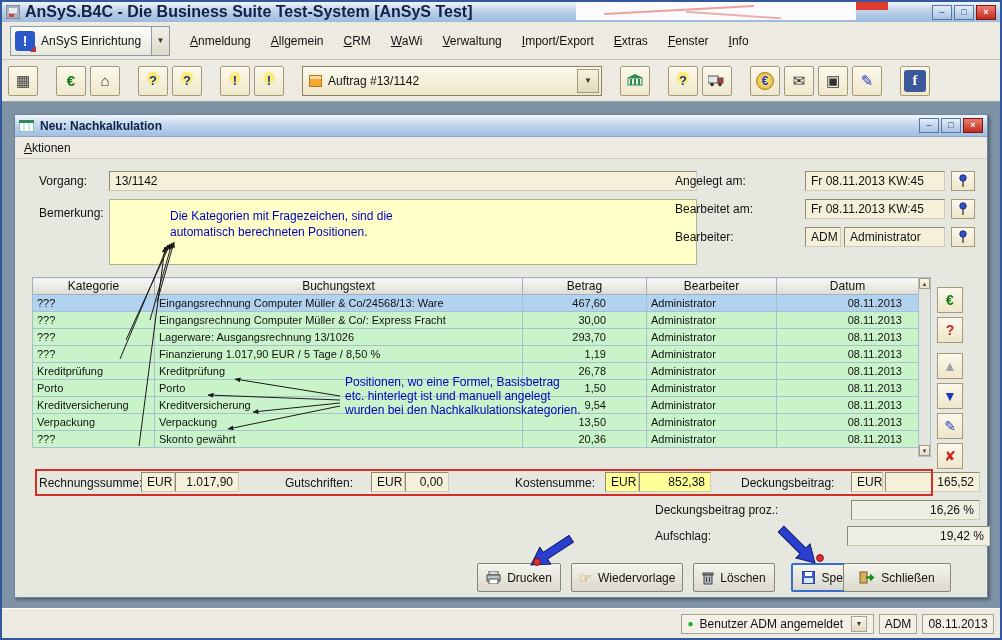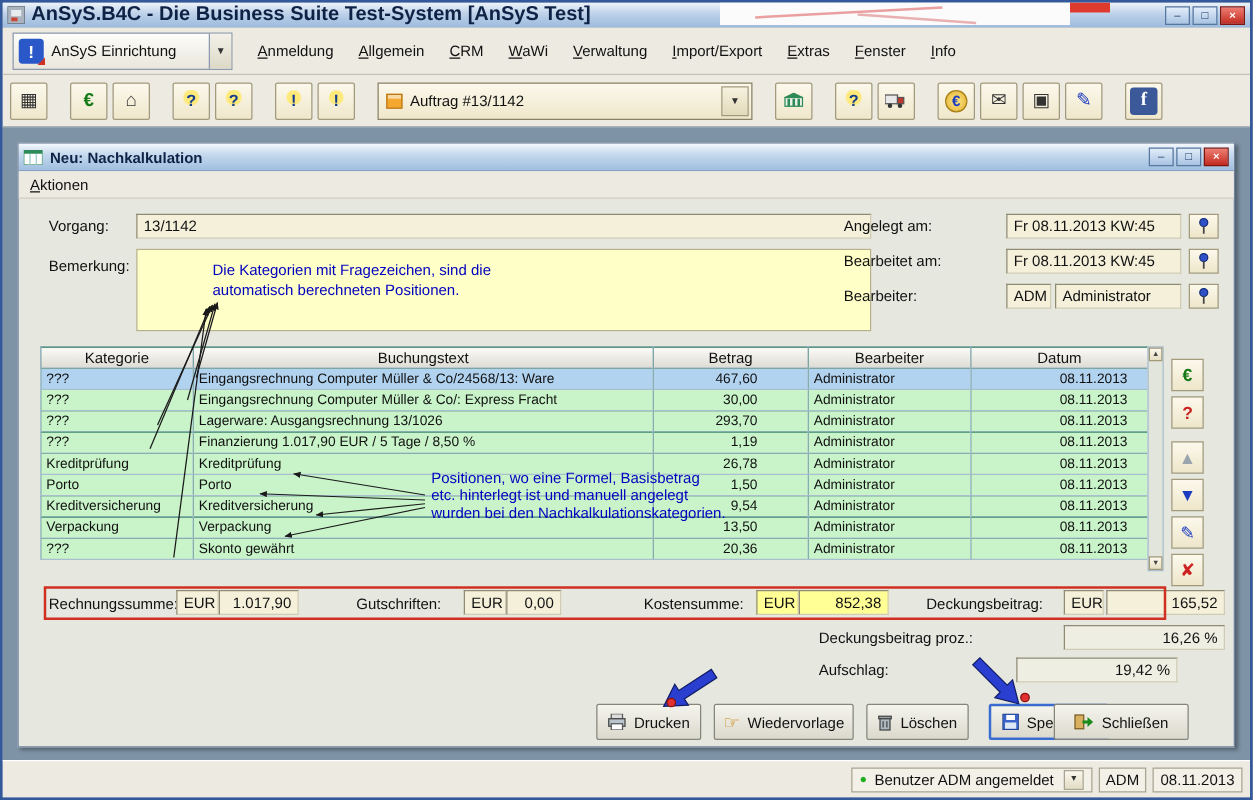--- a/index.html
+++ b/index.html
@@ -21,21 +21,21 @@
   .redact-blob{position:absolute;left:854px;top:0;width:32px;height:8px;background:#df3a2e}
 
   
   .menubar{position:absolute;left:0;top:20px;width:998px;height:38px;background:#eceae1;
     border-bottom:1px solid #c6c3b5;display:flex;align-items:center;padding:0 8px;gap:20px}
   .setup-dd{display:flex;align-items:center;height:30px;border:1px solid #8d99ae;
     background:linear-gradient(#fdfdfb,#e9e7db);padding-left:4px}
   .ansys-icon{width:20px;height:20px;background:#2b58c8;border-radius:3px;color:#fff;font-weight:bold;
     display:flex;align-items:center;justify-content:center;font-size:14px;position:relative;margin-right:6px}
   .ansys-icon::after{content:"";position:absolute;right:-1px;bottom:-1px;border-left:6px solid transparent;border-bottom:6px solid #d03022}
-  .setup-label{font-size:12px;padding-right:26px}
+  .setup-label{font-size:12px;padding-right:10px}
   .setup-arrow{width:18px;height:28px;border-left:1px solid #8d99ae;display:flex;align-items:center;justify-content:center;
     font-size:8px;color:#333;background:linear-gradient(#f3f1e8,#ddd9c8)}
   .menu-item{display:inline-block;font-size:12px;cursor:default}
   .menu-item::first-letter{text-decoration:underline}
 
   
   .toolbar{position:absolute;left:0;top:58px;width:998px;height:42px;background:#eceae1;
     border-bottom:1px solid #97a1ab;display:flex;align-items:center;padding:0 6px;gap:4px}
   .tb-btn{width:30px;height:30px;border:1px solid #a39a7c;border-radius:2px;
     background:linear-gradient(#fcf9ec,#efe7cb);display:flex;align-items:center;justify-content:center;
@@ -75,21 +75,21 @@
   .fld.right{justify-content:flex-end}
   .fld.yellow{background:#ffff96}
   .fld.grayish{background:#efeee2}
   .pinbtn{position:absolute;width:24px;height:20px;border:1px solid #a39a7c;
     background:linear-gradient(#fcf9ec,#eee6ca);display:flex;align-items:center;justify-content:center}
   .note{position:absolute;left:94px;top:40px;width:588px;height:66px;background:#ffffc8;border:1px solid #b4b096}
   .note-text{position:absolute;left:60px;top:8px;color:#0000bf;font-size:12px;line-height:16px;white-space:pre-line}
   .note2{position:absolute;left:330px;top:216px;width:285px;color:#0000bf;font-size:12px;line-height:14px;white-space:pre-line;z-index:6}
 
   
-  .postable{position:absolute;left:17px;top:118px;width:886px;border-collapse:collapse;table-layout:fixed;font-size:11px;background:#15803d}
+  .postable{position:absolute;left:17px;top:118px;width:886px;border-collapse:collapse;table-layout:fixed;font-size:11px;background:#7dd3fc}
   .postable th{height:17px;font-size:12px;font-weight:normal;background:linear-gradient(#fafaf8,#dcdbd3);
     border:1px solid #9fb2c2;text-align:center;overflow:hidden;white-space:nowrap}
   .postable td{height:17px;border:1px solid #a9bfcf;padding:0 4px;overflow:hidden;white-space:nowrap}
   tr.green td{background:#c9f4c9}
   tr.sel td{background:#b2d3ef}
   td.c-bet{text-align:right;padding-right:40px}
   td.c-dat{text-align:right;padding-right:16px}
   .vsb{position:absolute;left:903px;top:118px;width:13px;height:180px;background:#e2e5dc;border:1px solid #a9bfcf}
   .vsb-btn{position:absolute;left:0;width:11px;height:11px;background:linear-gradient(#fbf8ec,#e6dec2);
     border:1px solid #a39a7c;font-size:6px;display:flex;align-items:center;justify-content:center;color:#444}
@@ -412,21 +412,21 @@
         <span class="lbl" style="left:726px;top:317px;width:104px">Deckungsbeitrag:</span>
         <div class="fld" style="left:836px;top:313px;width:32px">EUR</div>
         <div class="fld right" style="left:870px;top:313px;width:95px">165,52</div>
 
         <div class="redbox"></div>
 
         <span class="lbl" style="left:640px;top:344px;width:190px">Deckungsbeitrag proz.:</span>
         <div class="fld grayish right" style="left:836px;top:341px;width:129px">16,26 %</div>
 
         <span class="lbl" style="left:640px;top:370px;width:190px">Aufschlag:</span>
-        <div class="fld grayish right" style="left:798px;top:367px;width:129px">19,42 %</div>
+        <div class="fld grayish right" style="left:832px;top:367px;width:143px">19,42 %</div>
 
         <div class="cmdbtn" style="left:462px;width:84px">
           <svg width="15" height="13">
               <rect x="3" y="0" width="9" height="4" fill="#ddd" stroke="#555"></rect>
               <rect x="1" y="4" width="13" height="6" fill="#b9c4cc" stroke="#444"></rect>
               <rect x="3" y="8" width="9" height="5" fill="#fff" stroke="#555"></rect>
             </svg>
           <span>Drucken</span>
         </div>
         <div class="cmdbtn" style="left:556px;width:112px">

